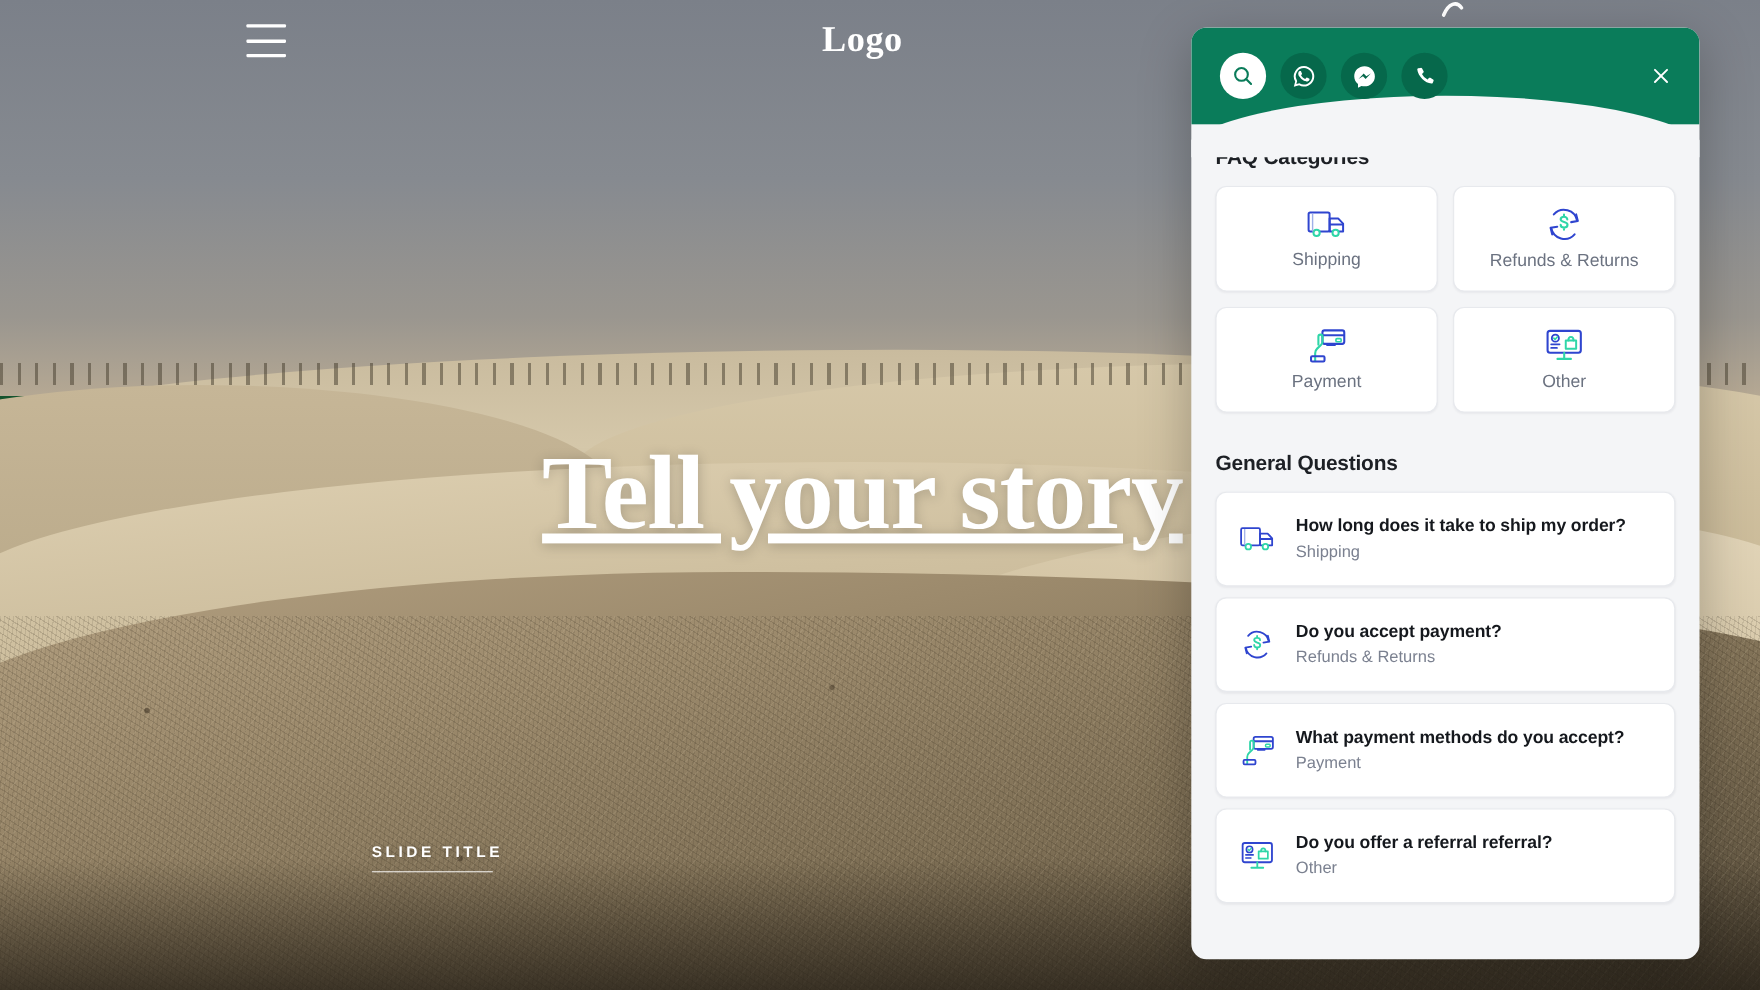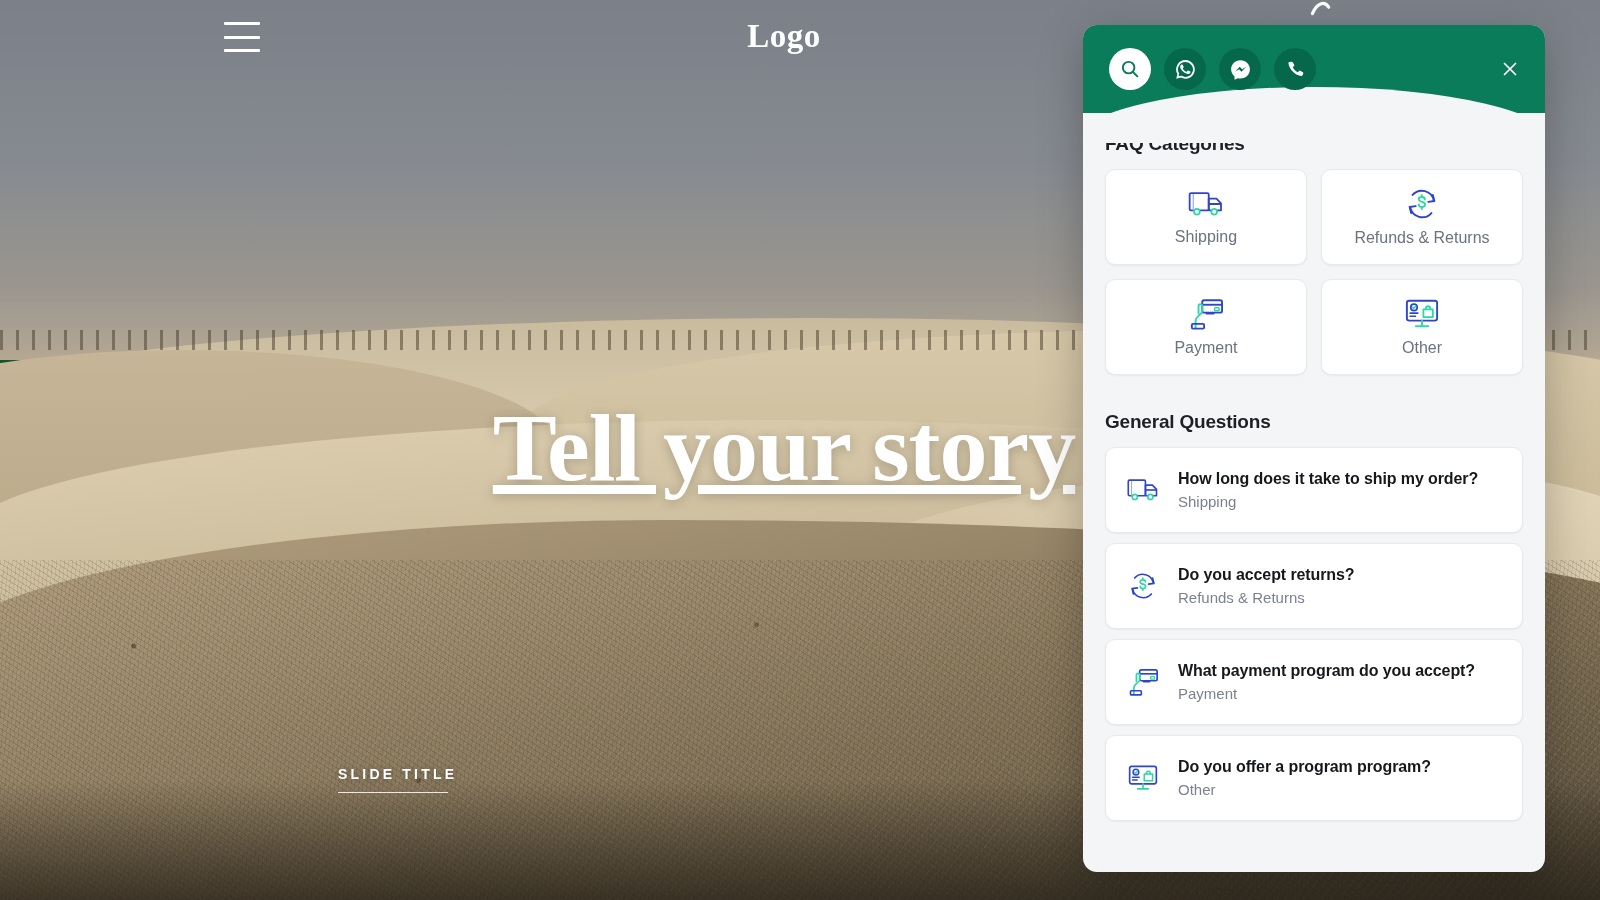--- a/index.html
+++ b/index.html
@@ -455,55 +455,55 @@
         <div class="q-icon">
           <svg width="32" height="30" viewBox="0 0 38 36" fill="none">
             <path d="M31.5 14.5A13 13 0 0 0 9 8.4" stroke="#2f45cf" stroke-width="2" stroke-linecap="round"></path>
             <path d="M6.5 21.5A13 13 0 0 0 29 27.6" stroke="#2f45cf" stroke-width="2" stroke-linecap="round"></path>
             <path d="M30.5 8.4l1.6 6.4-6.4 1" stroke="#2f45cf" stroke-width="2" stroke-linejoin="round" stroke-linecap="round"></path>
             <path d="M7.5 27.6L5.9 21.2l6.4-1" stroke="#2f45cf" stroke-width="2" stroke-linejoin="round" stroke-linecap="round"></path>
             <path d="M22 13.2c0-1.5-1.5-2.6-3.2-2.6s-3.2 1-3.2 2.5c0 3.6 6.6 1.7 6.6 5.3 0 1.6-1.5 2.7-3.3 2.7s-3.3-1.1-3.3-2.7M18.8 8.6v1.9M18.8 21.2v2" stroke="#2fd6a8" stroke-width="2" stroke-linecap="round"></path>
           </svg>
         </div>
         <div class="q-text">
-          <div class="q-title">Do you accept returns?</div>
+          <div class="q-title">Do you accept payment?</div>
           <div class="q-cat">Refunds &amp; Returns</div>
         </div>
       </div>
 
       <div class="q-item">
         <div class="q-icon">
           <svg width="34" height="30" viewBox="0 0 40 36" fill="none">
             <rect x="16" y="3.5" width="21" height="13" rx="2" stroke="#2f45cf" stroke-width="2"></rect>
             <path d="M16 8.2h21" stroke="#2f45cf" stroke-width="2"></path>
             <rect x="29" y="11.5" width="5" height="3" rx="1" stroke="#2fd6a8" stroke-width="1.6"></rect>
             <path d="M9 33v-7.5c0-2 .6-3.2 1.9-4.4l3.6-3.4c1-1 1.6-1.8 1.6-3.1V9.6" stroke="#2fd6a8" stroke-width="2" stroke-linecap="round"></path>
             <path d="M16.1 9.6a2 2 0 1 0-4 0v7.8" stroke="#2fd6a8" stroke-width="2" stroke-linecap="round"></path>
             <path d="M20.5 17.5H28" stroke="#2f45cf" stroke-width="2" stroke-linecap="round"></path>
             <rect x="5" y="28.5" width="13" height="5" rx="1.2" stroke="#2f45cf" stroke-width="2"></rect>
           </svg>
         </div>
         <div class="q-text">
-          <div class="q-title">What payment program do you accept?</div>
+          <div class="q-title">What payment methods do you accept?</div>
           <div class="q-cat">Payment</div>
         </div>
       </div>
 
       <div class="q-item">
         <div class="q-icon">
           <svg width="34" height="30" viewBox="0 0 40 36" fill="none">
             <rect x="4" y="4" width="32" height="21" rx="2.4" stroke="#2f45cf" stroke-width="2"></rect>
             <path d="M20 25v6M13.5 31h13" stroke="#2fd6a8" stroke-width="2" stroke-linecap="round"></path>
             <circle cx="11.5" cy="11" r="3.4" stroke="#2f45cf" stroke-width="1.8"></circle>
             <path d="M10 11l1.2 1.3 2.1-2.4" stroke="#2fd6a8" stroke-width="1.6" stroke-linecap="round" stroke-linejoin="round"></path>
             <path d="M7.5 17h8M7.5 20.4h5.5" stroke="#2f45cf" stroke-width="1.8" stroke-linecap="round"></path>
             <path d="M21.5 13.2h10v8h-10z" stroke="#2fd6a8" stroke-width="1.9" stroke-linejoin="round"></path>
             <path d="M24 13.2c0-2 1.1-3.4 2.5-3.4s2.5 1.4 2.5 3.4" stroke="#2fd6a8" stroke-width="1.9" stroke-linecap="round"></path>
           </svg>
         </div>
         <div class="q-text">
-          <div class="q-title">Do you offer a program program?</div>
+          <div class="q-title">Do you offer a referral referral?</div>
           <div class="q-cat">Other</div>
         </div>
       </div>
     </div>
   </div>
 </div>
 
 </body></html>

